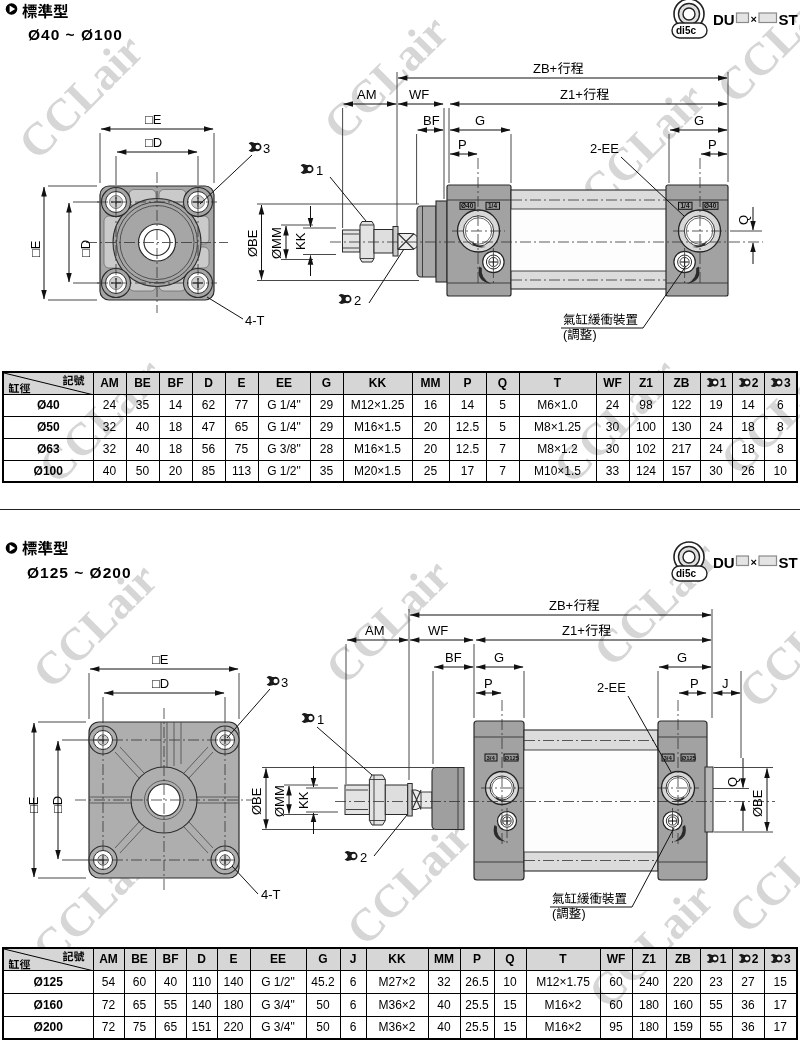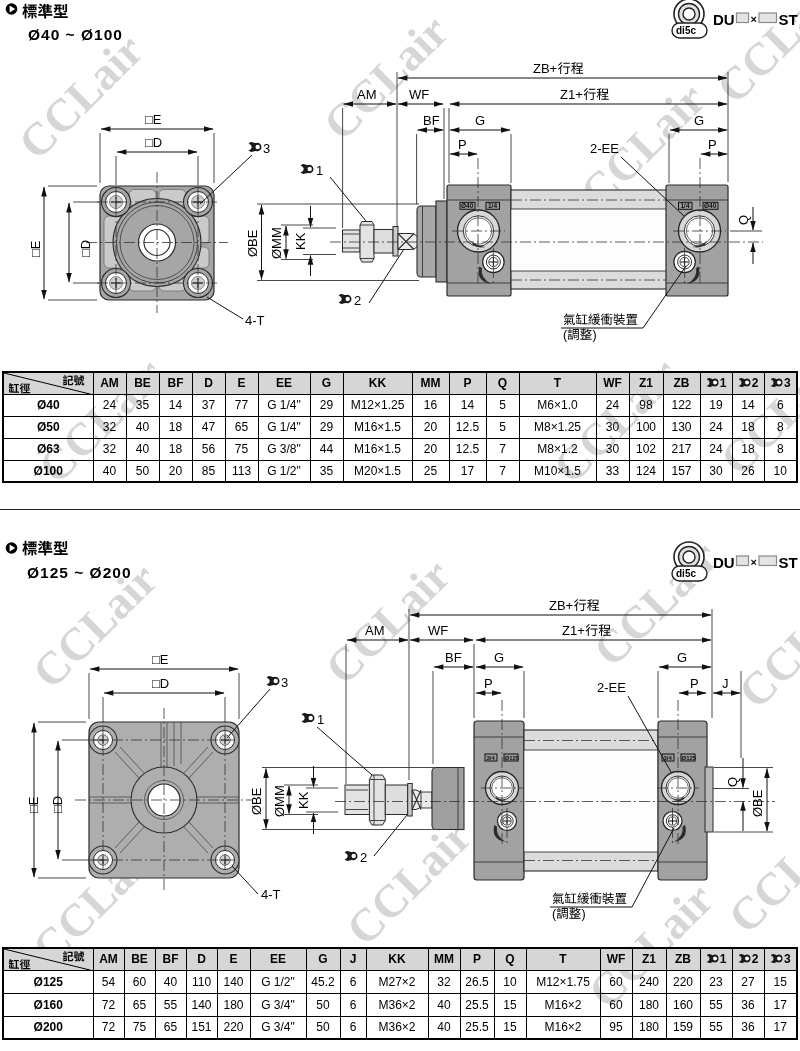--- a/index.html
+++ b/index.html
@@ -505,21 +505,21 @@
 <td><svg width="14" height="11" viewBox="0 0 15 12" style="position:static;vertical-align:-1px;">
             <path d="M0.6,2.4 Q3,0.2 5.4,1.5 Q7.4,2.5 9.2,1.7 A4.2,4.2 0 1 1 9.2,10.3 Q7.4,9.5 5.4,10.5 Q3,11.8 0.6,9.6 Q3.6,8.6 3.8,6 Q3.6,3.4 0.6,2.4 Z" fill="#1a1a1a"></path>
             <circle cx="9.7" cy="6" r="2.2" fill="#fff"></circle>
           </svg>3</td>
 </tr>
 <tr style="height:22px;">
         <td class="dcol">Ø40</td>
         <td>24</td>
         <td>35</td>
         <td>14</td>
-        <td>37</td>
+        <td>62</td>
         <td>77</td>
         <td>G 1/4"</td>
         <td>29</td>
         <td>M12×1.25</td>
         <td>16</td>
         <td>14</td>
         <td>5</td>
         <td>M6×1.0</td>
         <td>24</td>
         <td>98</td>
@@ -550,21 +550,21 @@
         <td>8</td>
       </tr>
 <tr style="height:22px;">
         <td class="dcol">Ø63</td>
         <td>32</td>
         <td>40</td>
         <td>18</td>
         <td>56</td>
         <td>75</td>
         <td>G 3/8"</td>
-        <td>44</td>
+        <td>28</td>
         <td>M16×1.5</td>
         <td>20</td>
         <td>12.5</td>
         <td>7</td>
         <td>M8×1.2</td>
         <td>30</td>
         <td>102</td>
         <td>217</td>
         <td>24</td>
         <td>18</td>

